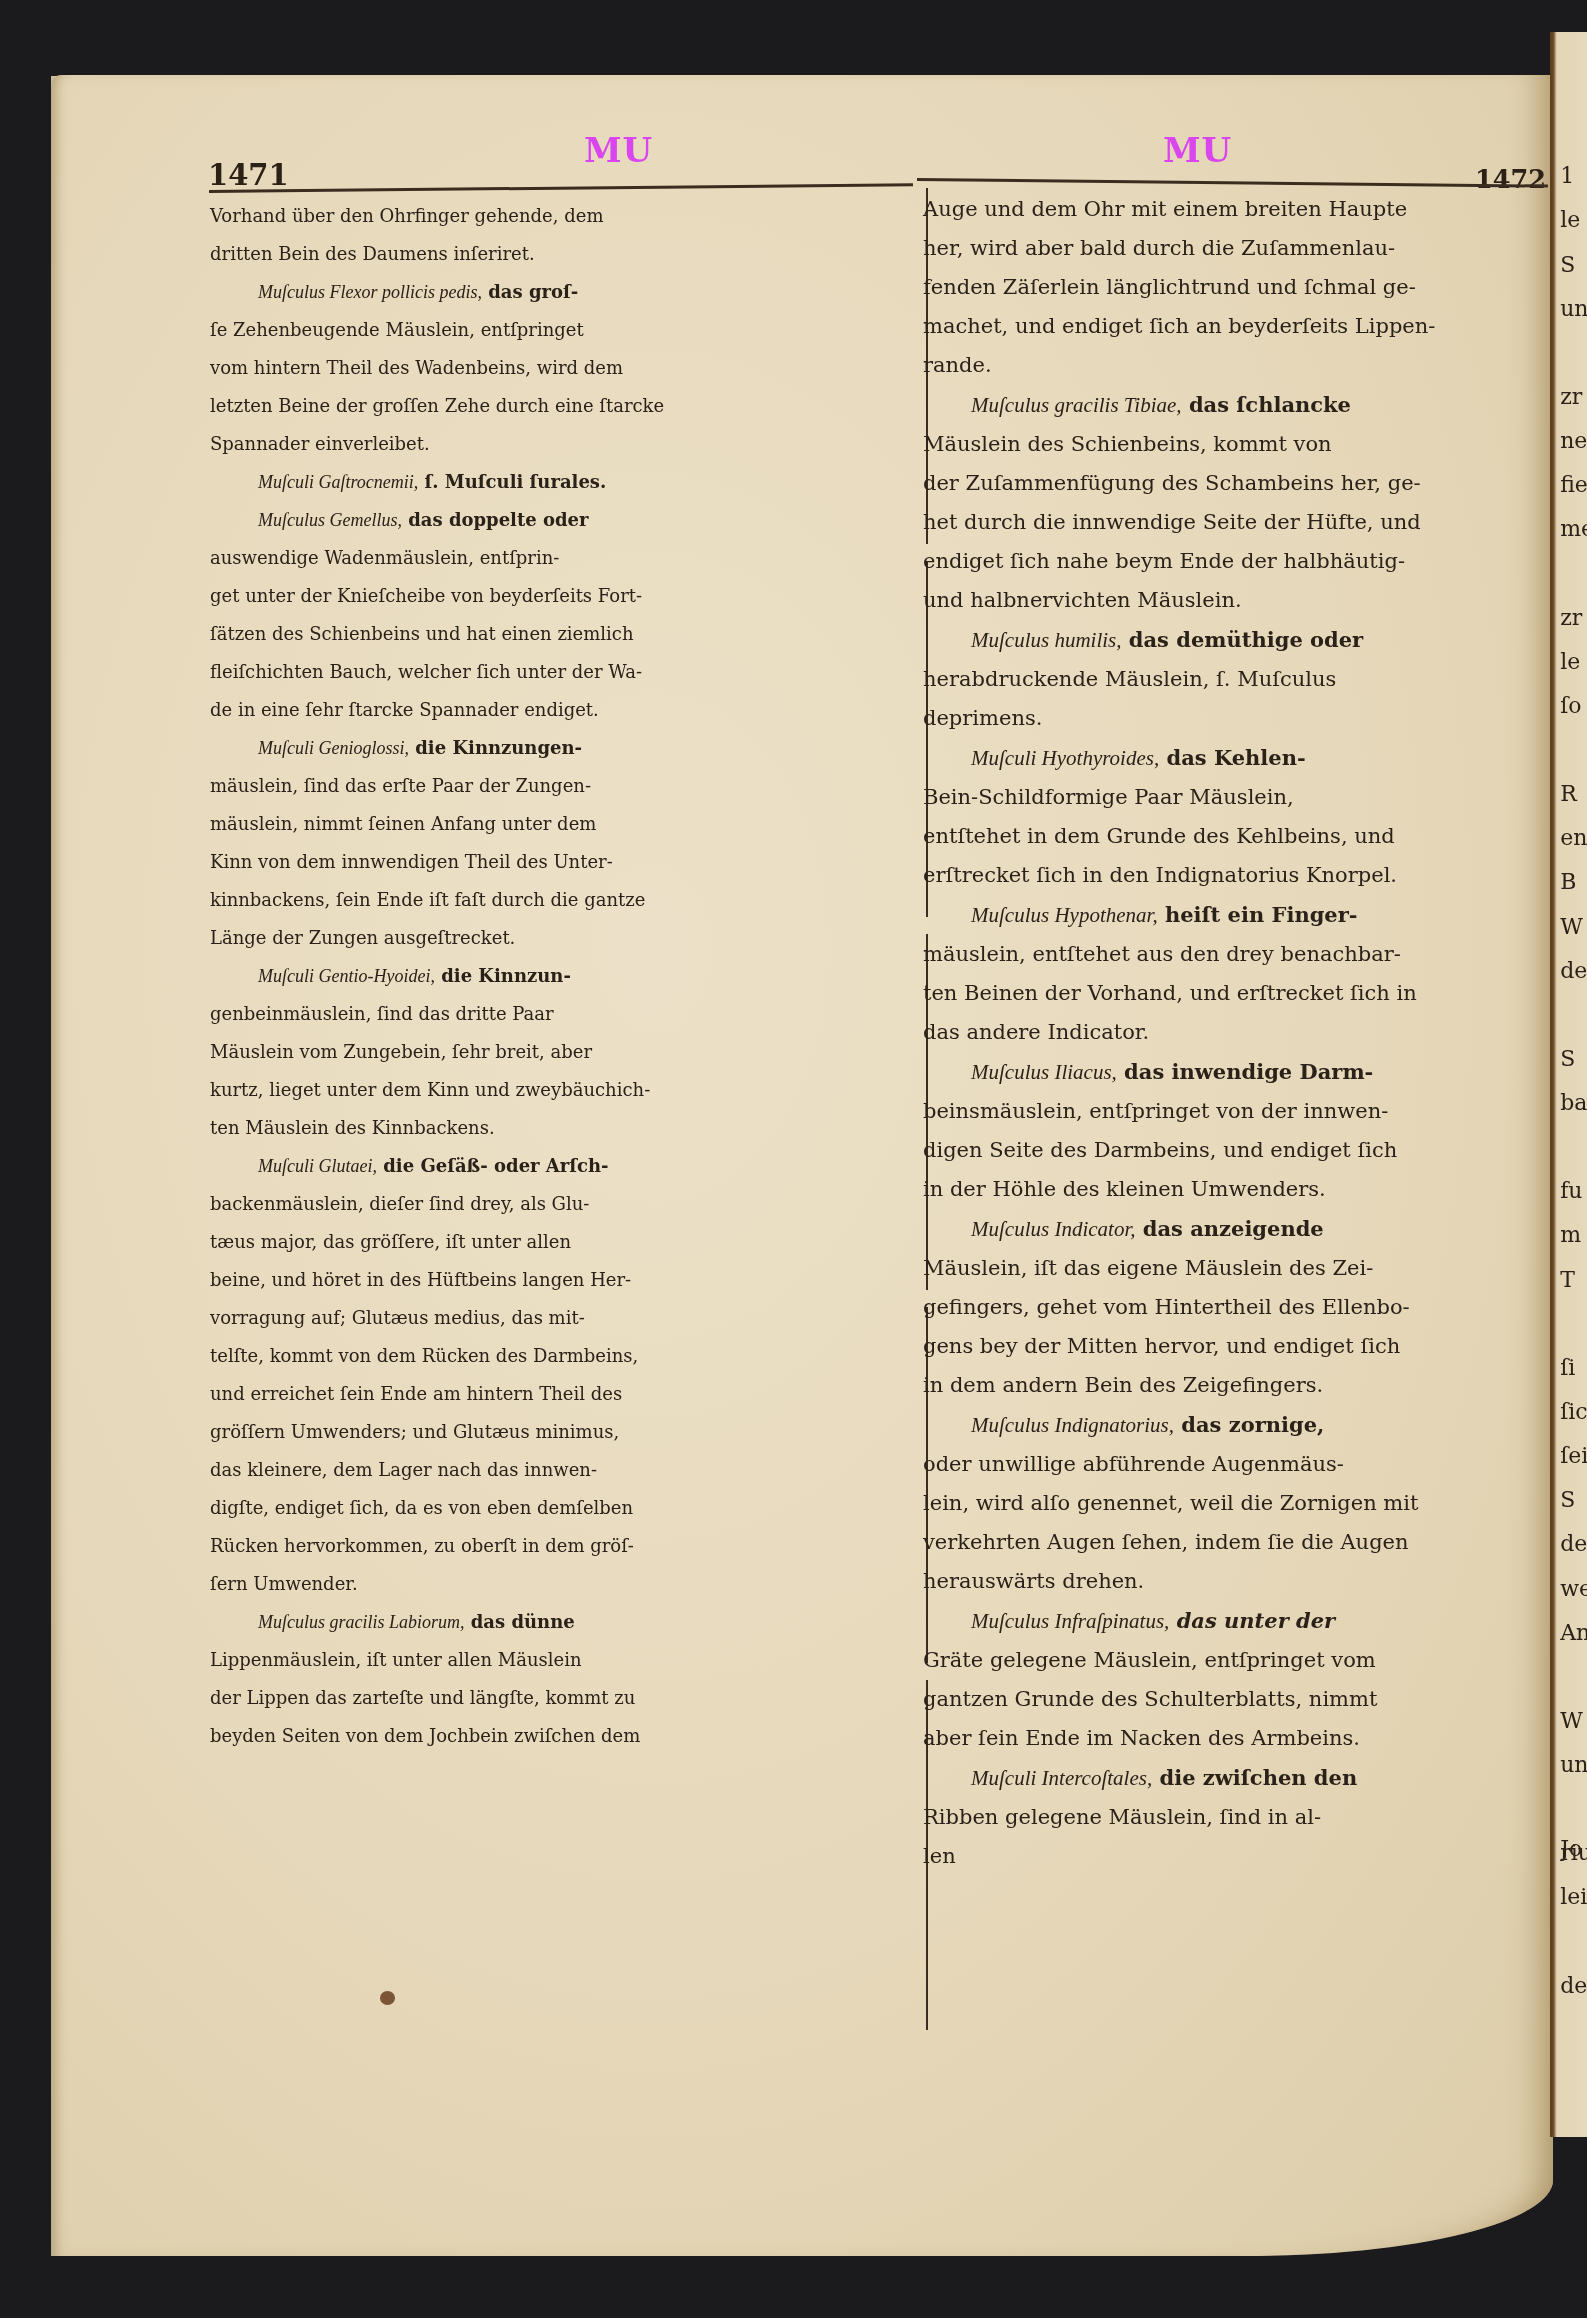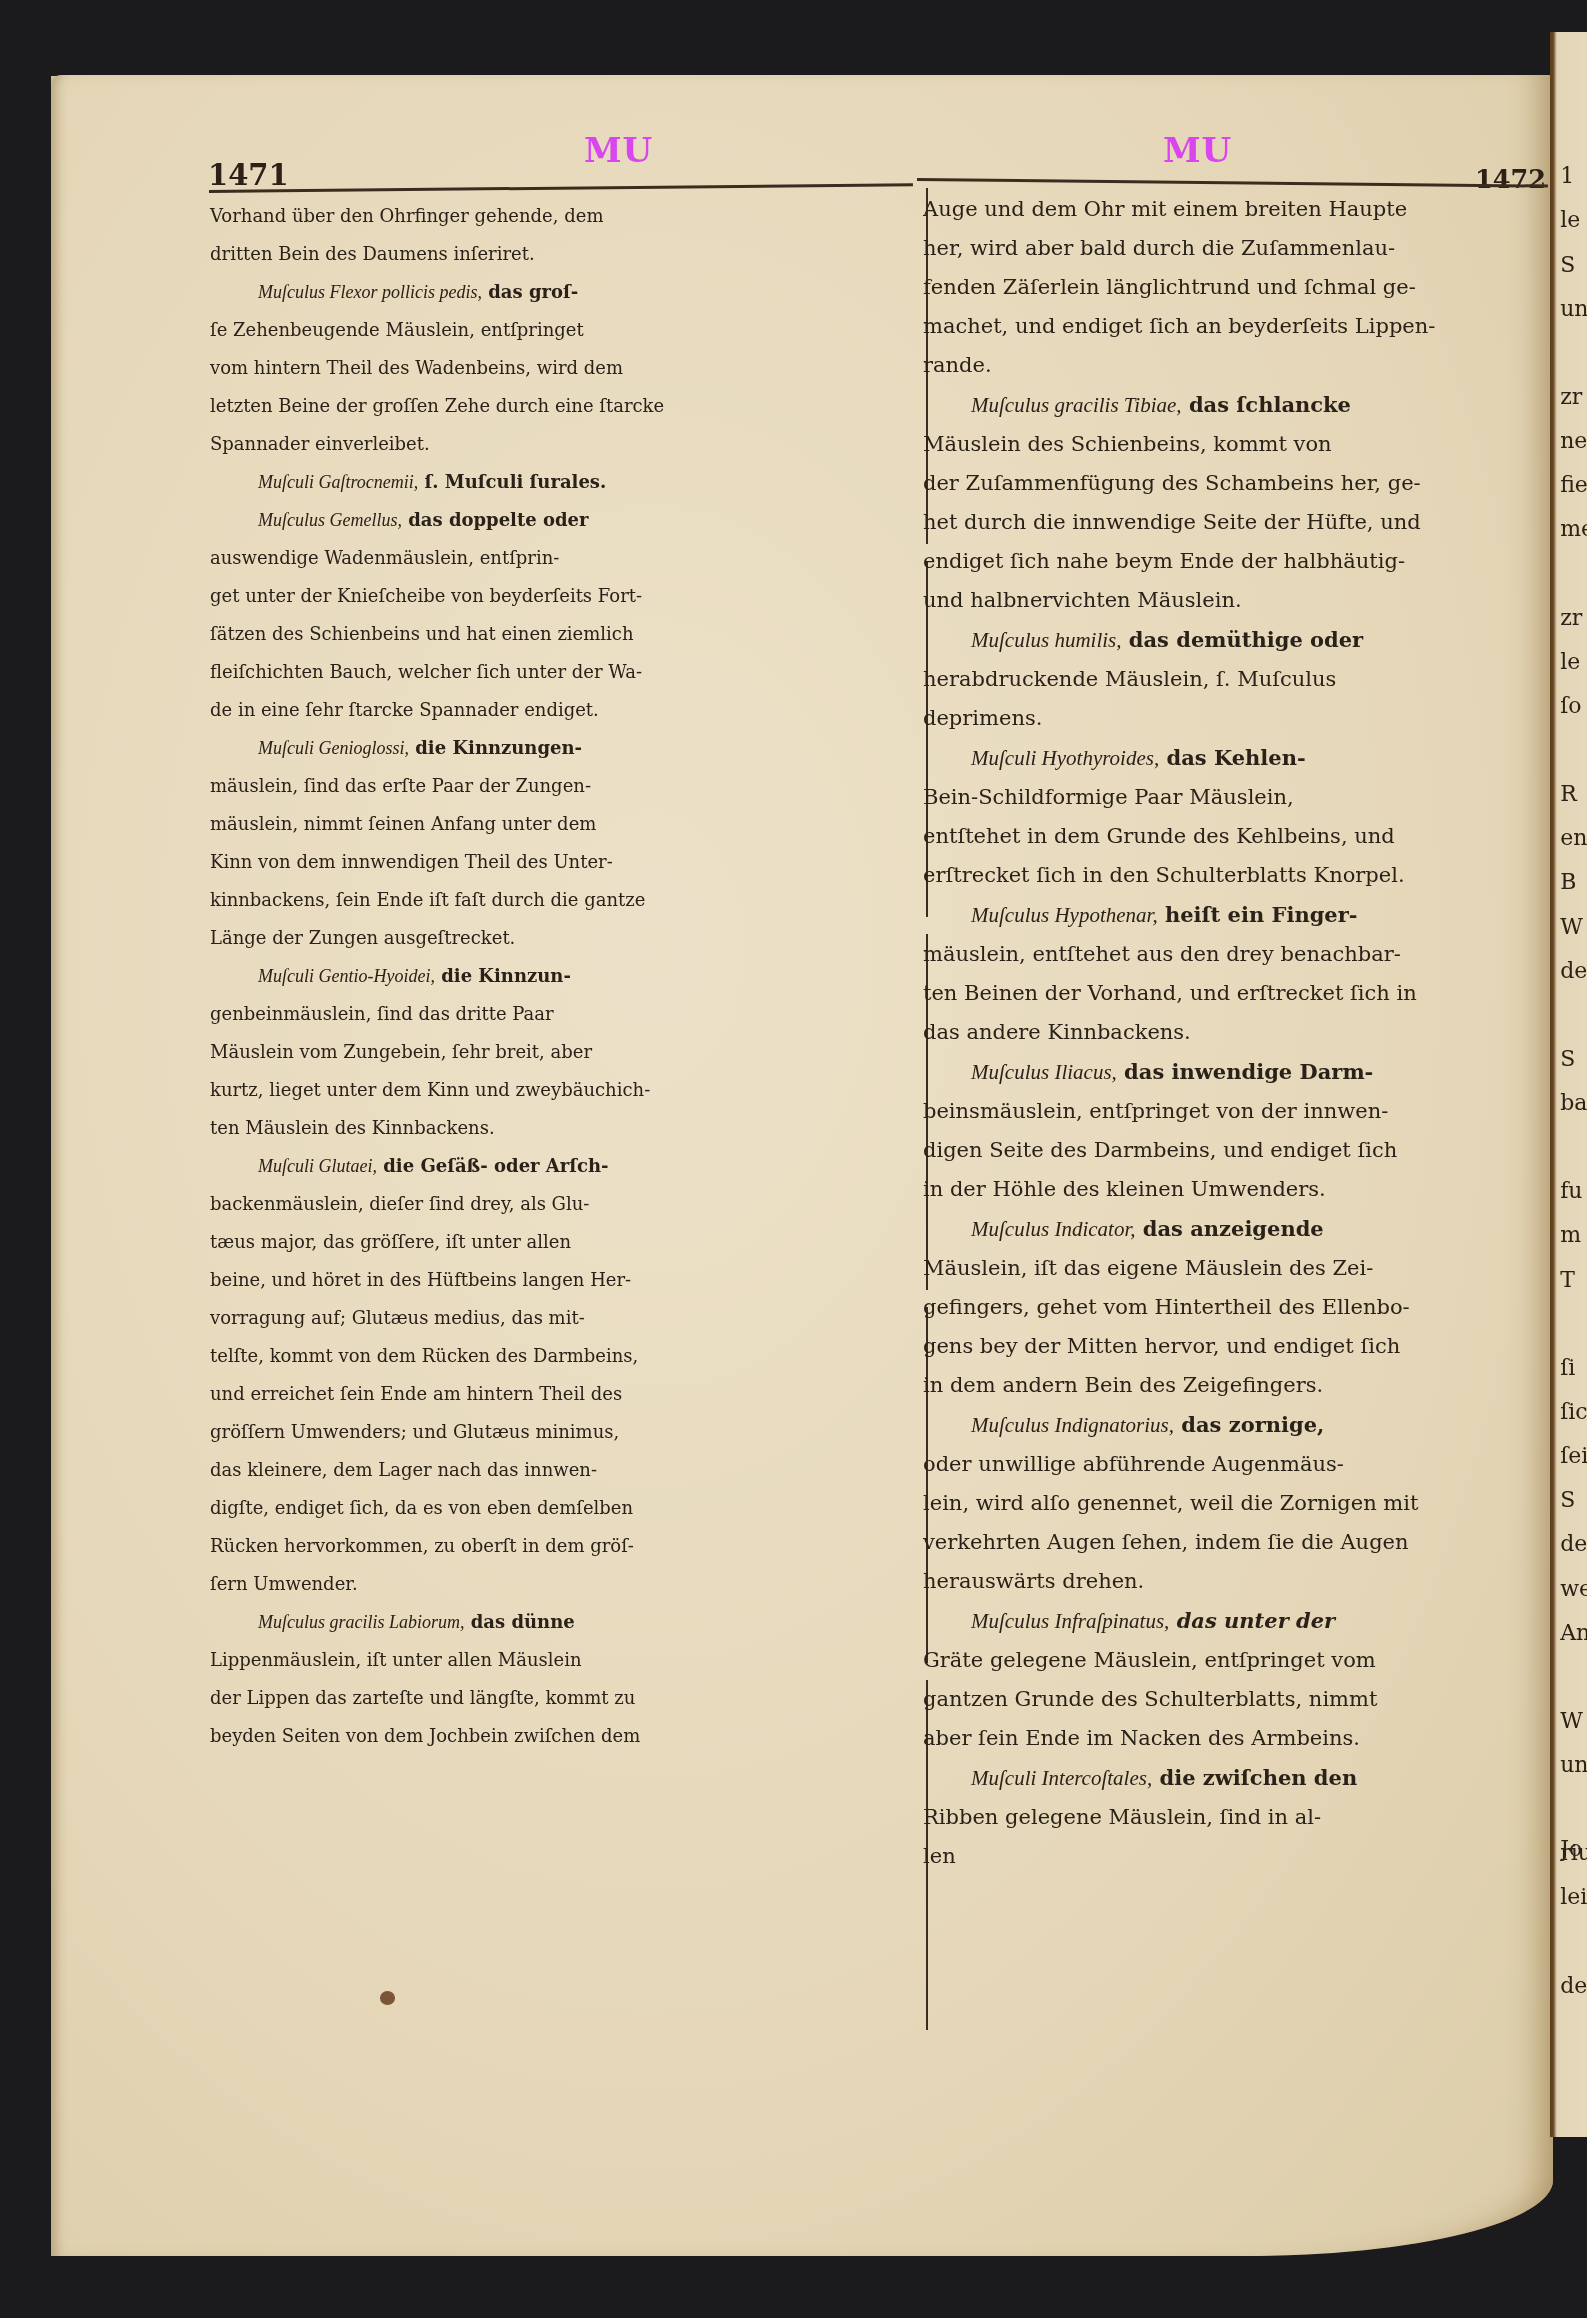--- a/index.html
+++ b/index.html
@@ -180,25 +180,25 @@
     <span class="line">der Zuſammenfügung des Schambeins her, ge-</span>
     <span class="line">het durch die innwendige Seite der Hüfte, und</span>
     <span class="line">endiget ſich nahe beym Ende der halbhäutig-</span>
     <span class="line">und halbnervichten Mäuslein.</span>
     <span class="line" style="padding-left: 48px;"><span style="font-style: italic; font-family: &quot;Liberation Serif&quot;, serif;">Muſculus humilis,</span><span style="font-weight: bold;"> das demüthige oder</span></span>
     <span class="line">herabdruckende Mäuslein, ſ. Muſculus</span>
     <span class="line">deprimens.</span>
     <span class="line" style="padding-left: 48px;"><span style="font-style: italic; font-family: &quot;Liberation Serif&quot;, serif;">Muſculi Hyothyroides,</span><span style="font-weight: bold;"> das Kehlen-</span></span>
     <span class="line">Bein-Schildformige Paar Mäuslein,</span>
     <span class="line">entſtehet in dem Grunde des Kehlbeins, und</span>
-    <span class="line">erſtrecket ſich in den Schulterblatts Knorpel.</span>
+    <span class="line">erſtrecket ſich in den Indignatorius Knorpel.</span>
     <span class="line" style="padding-left: 48px;"><span style="font-style: italic; font-family: &quot;Liberation Serif&quot;, serif;">Muſculus Hypothenar,</span><span style="font-weight: bold;"> heiſt ein Finger-</span></span>
     <span class="line">mäuslein, entſtehet aus den drey benachbar-</span>
     <span class="line">ten Beinen der Vorhand, und erſtrecket ſich in</span>
-    <span class="line">das andere Kinnbackens.</span>
+    <span class="line">das andere Indicator.</span>
     <span class="line" style="padding-left: 48px;"><span style="font-style: italic; font-family: &quot;Liberation Serif&quot;, serif;">Muſculus Iliacus,</span><span style="font-weight: bold;"> das inwendige Darm-</span></span>
     <span class="line">beinsmäuslein, entſpringet von der innwen-</span>
     <span class="line">digen Seite des Darmbeins, und endiget ſich</span>
     <span class="line">in der Höhle des kleinen Umwenders.</span>
     <span class="line" style="padding-left: 48px;"><span style="font-style: italic; font-family: &quot;Liberation Serif&quot;, serif;">Muſculus Indicator,</span><span style="font-weight: bold;"> das anzeigende</span></span>
     <span class="line">Mäuslein, iſt das eigene Mäuslein des Zei-</span>
     <span class="line">gefingers, gehet vom Hintertheil des Ellenbo-</span>
     <span class="line">gens bey der Mitten hervor, und endiget ſich</span>
     <span class="line">in dem andern Bein des Zeigefingers.</span>
     <span class="line" style="padding-left: 48px;"><span style="font-style: italic; font-family: &quot;Liberation Serif&quot;, serif;">Muſculus Indignatorius,</span><span style="font-weight: bold;"> das zornige,</span></span>

